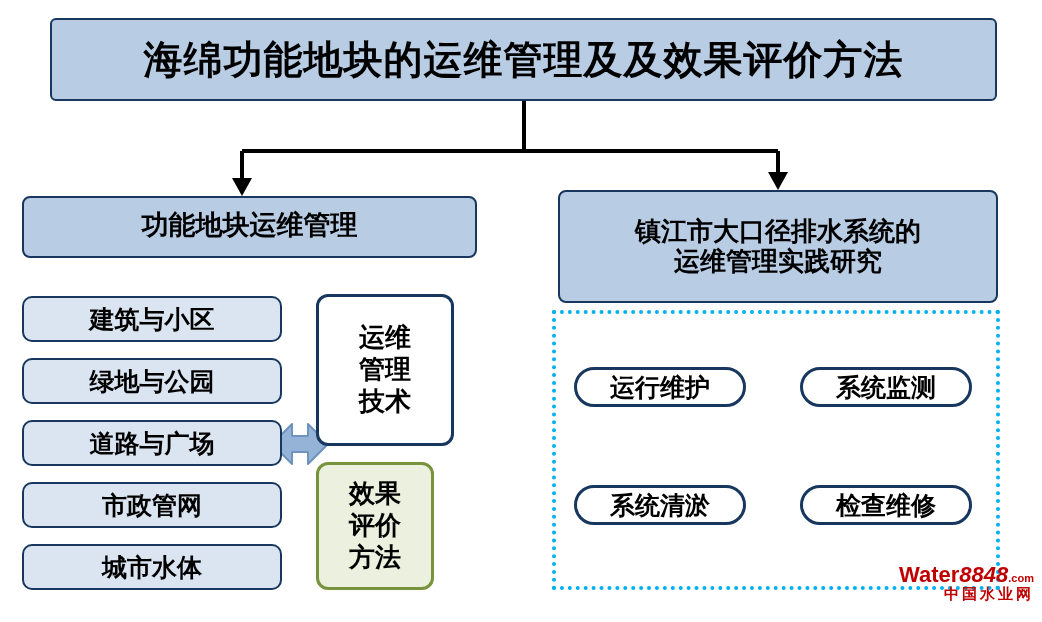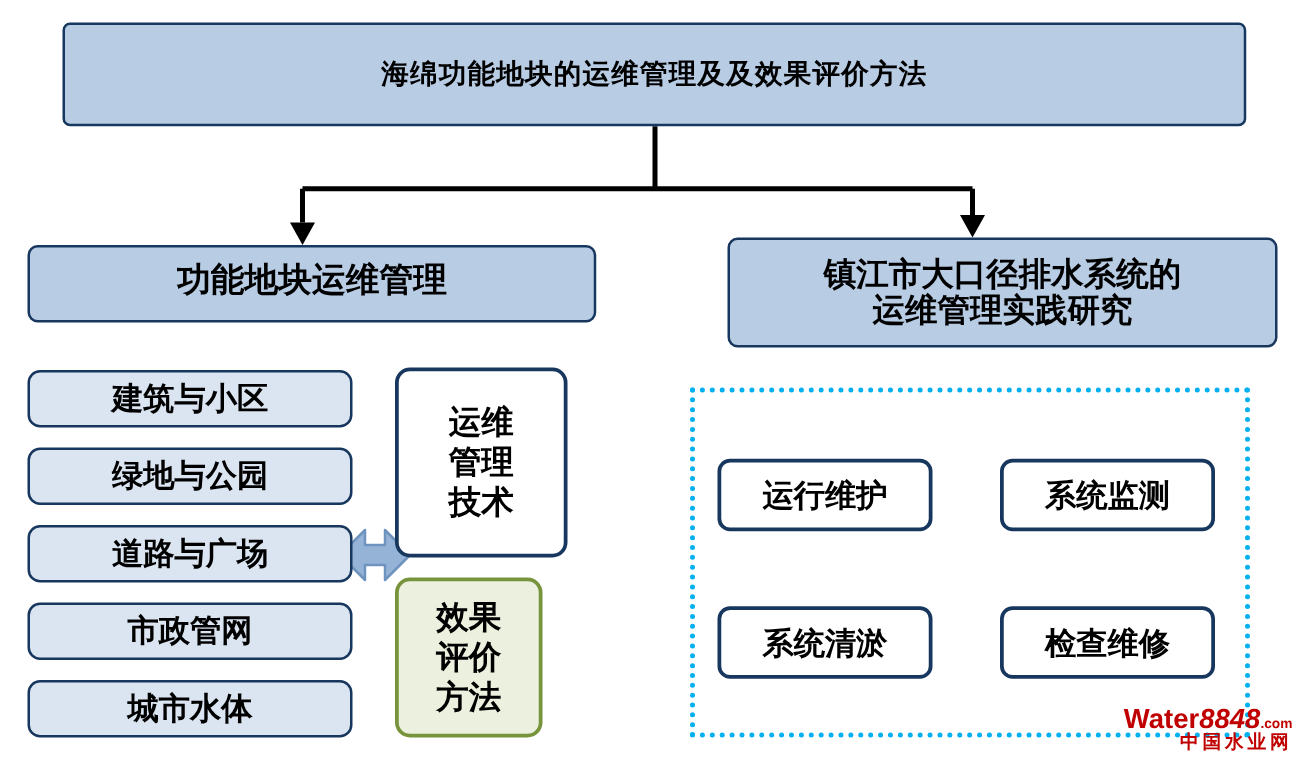--- a/index.html
+++ b/index.html
@@ -31,21 +31,21 @@
 
   
   .title-box {
     left: 50px;
     top: 18px;
     width: 947px;
     height: 83px;
     background: #b8cce4;
     border: 2px solid #17375e;
     border-radius: 6px;
-    font-size: 22px;
+    font-size: 39px;
     letter-spacing: 1px;
   }
 
   
   .head-box {
     background: #b8cce4;
     border: 2px solid #17375e;
     border-radius: 8px;
     font-size: 27px;
   }
@@ -53,23 +53,22 @@
     left: 22px;
     top: 196px;
     width: 455px;
     height: 62px;
     font-family: Liberation Mono, monospace;
   }
   .head-right {
     left: 558px;
     top: 190px;
     width: 440px;
-    height: 88px;
+    height: 113px;
     font-size: 26px;
-    margin-left: 24px;
   }
 
   
   .lbox {
     left: 22px;
     width: 260px;
     height: 46px;
     background: #dbe5f1;
     border: 2px solid #17375e;
     border-radius: 10px;
@@ -126,26 +125,26 @@
     background: #ffffff;
   }
   .rbox {
     position: absolute;
     box-sizing: border-box;
     display: flex;
     align-items: center;
     justify-content: center;
     background: #ffffff;
     border: 3px solid #17375e;
-    border-radius: 10px;
+    border-radius: 21px;
     font-size: 25px;
     font-weight: bold;
     color: #000;
     width: 172px;
-    height: 58px;
+    height: 40px;
   }
   .rbox.r0 { left: 574px; top: 367px; }
   .rbox.r1 { left: 800px; top: 367px; }
   .rbox.r2 { left: 574px; top: 485px; }
   .rbox.r3 { left: 800px; top: 485px; }
 
   
   svg.connectors {
     position: absolute;
     left: 0;

